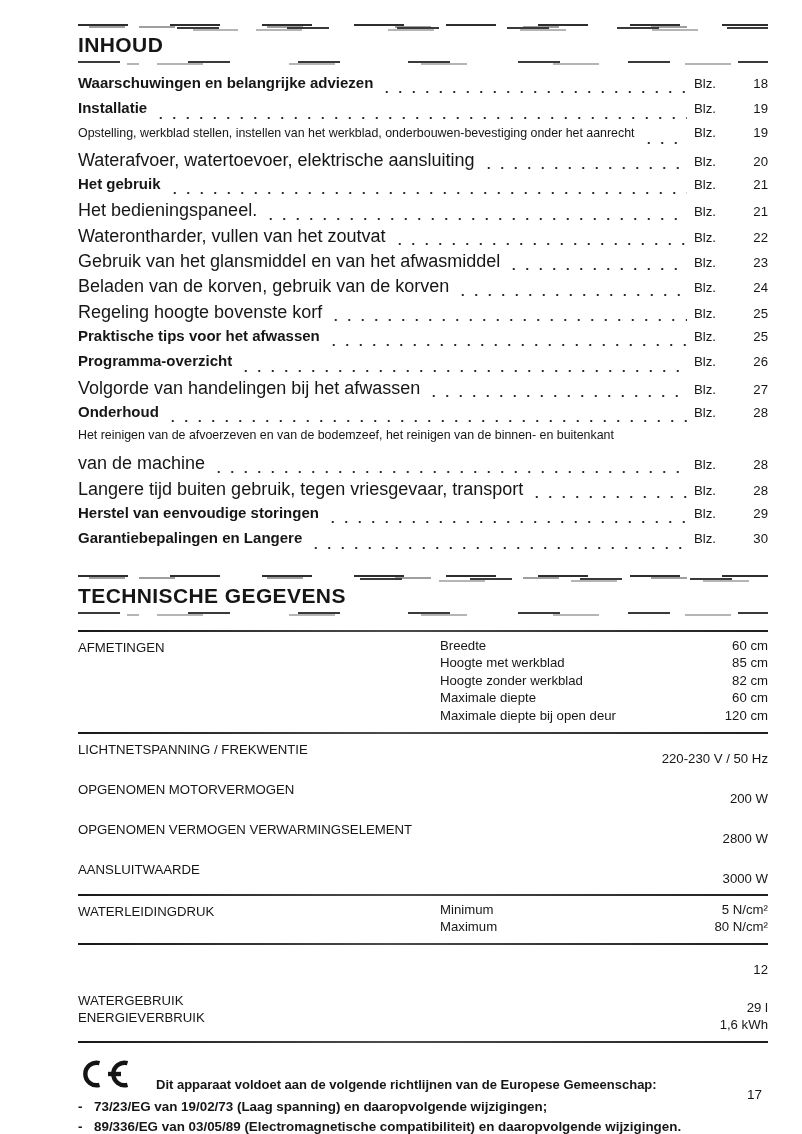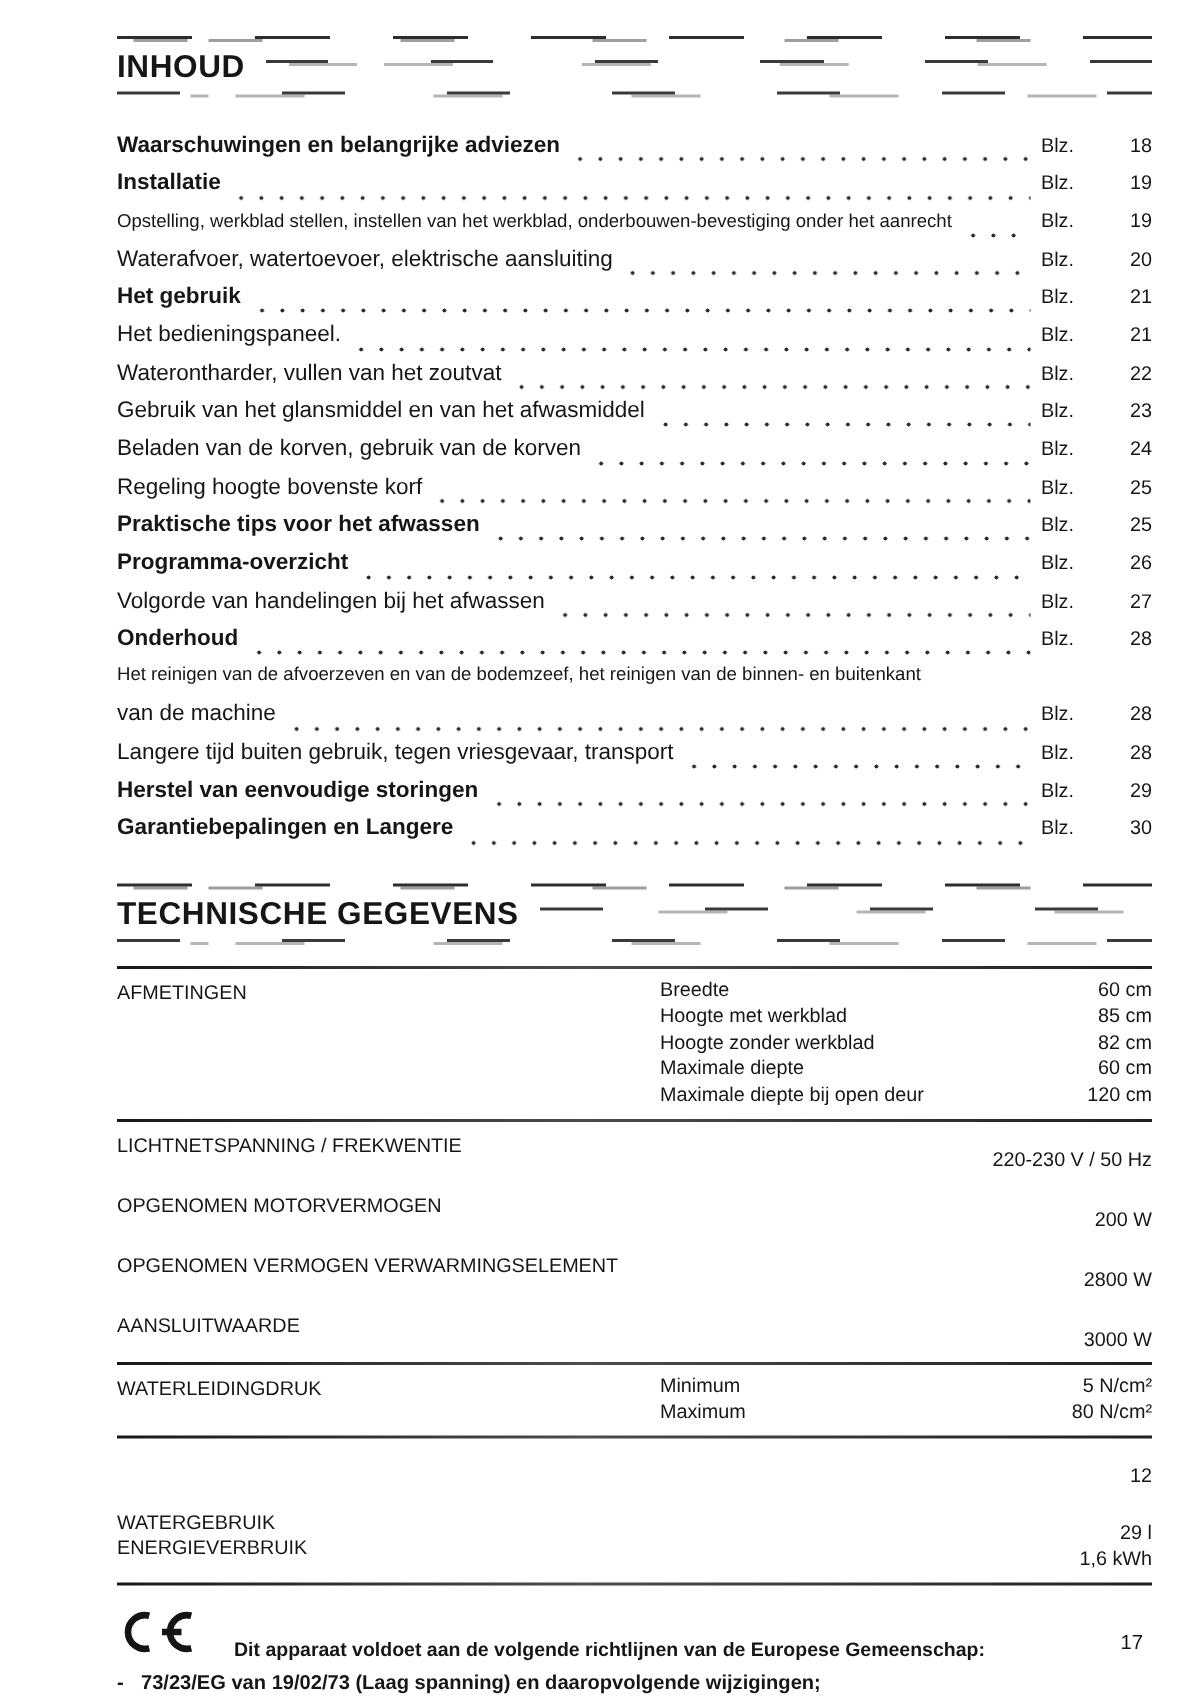--- a/index.html
+++ b/index.html
@@ -27,35 +27,35 @@
     background-repeat: repeat-x;
   }
   .dashline.light {
     background-image:
       repeating-linear-gradient(90deg, #3a3a3a 0 42px, transparent 42px 110px),
       repeating-linear-gradient(90deg, #b5b5b5 18px 64px, transparent 64px 150px);
   }
 
   
   .sec-header { position: relative; }
-  .sec-title-row { display: flex; align-items: center; margin-top: 5px; }
+  .sec-title-row { display: flex; margin-top: 5px; }
   .sec-title {
     font-size: 21px; font-weight: 700; letter-spacing: 0.4px;
     white-space: nowrap; padding-right: 14px;
   }
   .sec-title-row .dashline { flex: 1; margin-top: -6px; }
   .sec-header .below { margin-top: 4px; }
 
   
-  .toc-list { margin-top: 23px; }
+  .toc-list { margin-top: 9px; }
   .toc-entry {
     display: flex; align-items: baseline;
     height: 25.3px; white-space: nowrap;
   }
-  .toc-label { font-size: 15px; }
+  .toc-label { font-size: 18px; }
   .toc-entry.bold .toc-label { font-size: 15px; font-weight: 700; }
   .toc-entry.long .toc-label { font-size: 12.4px; }
   .leader {
     flex: 1 1 auto; min-width: 4px; height: 6px;
     align-self: flex-end; margin: 0 7px 4px 7px;
     background-image: radial-gradient(circle, #2a2a2a 1.15px, transparent 1.5px);
     background-size: 13.5px 6px;
     background-position: left bottom;
     background-repeat: repeat-x;
   }

